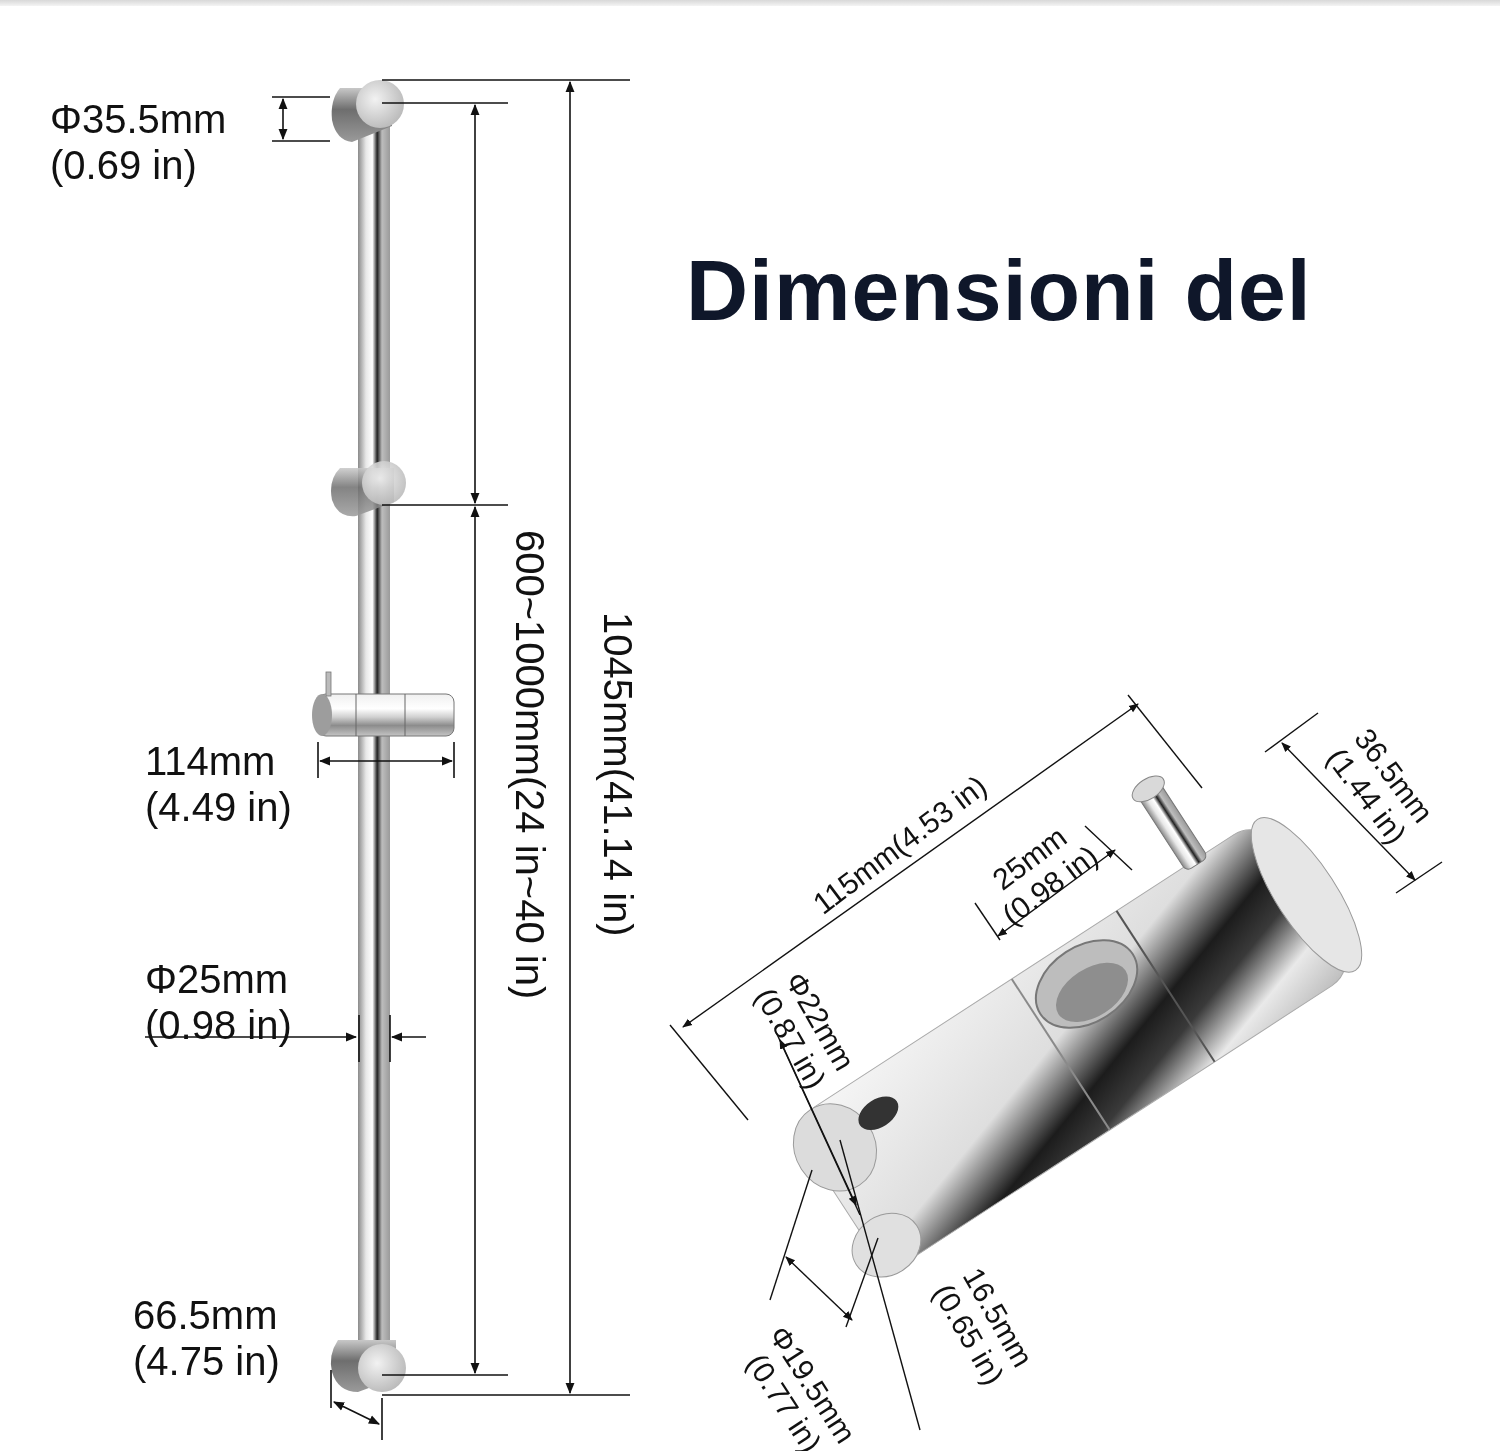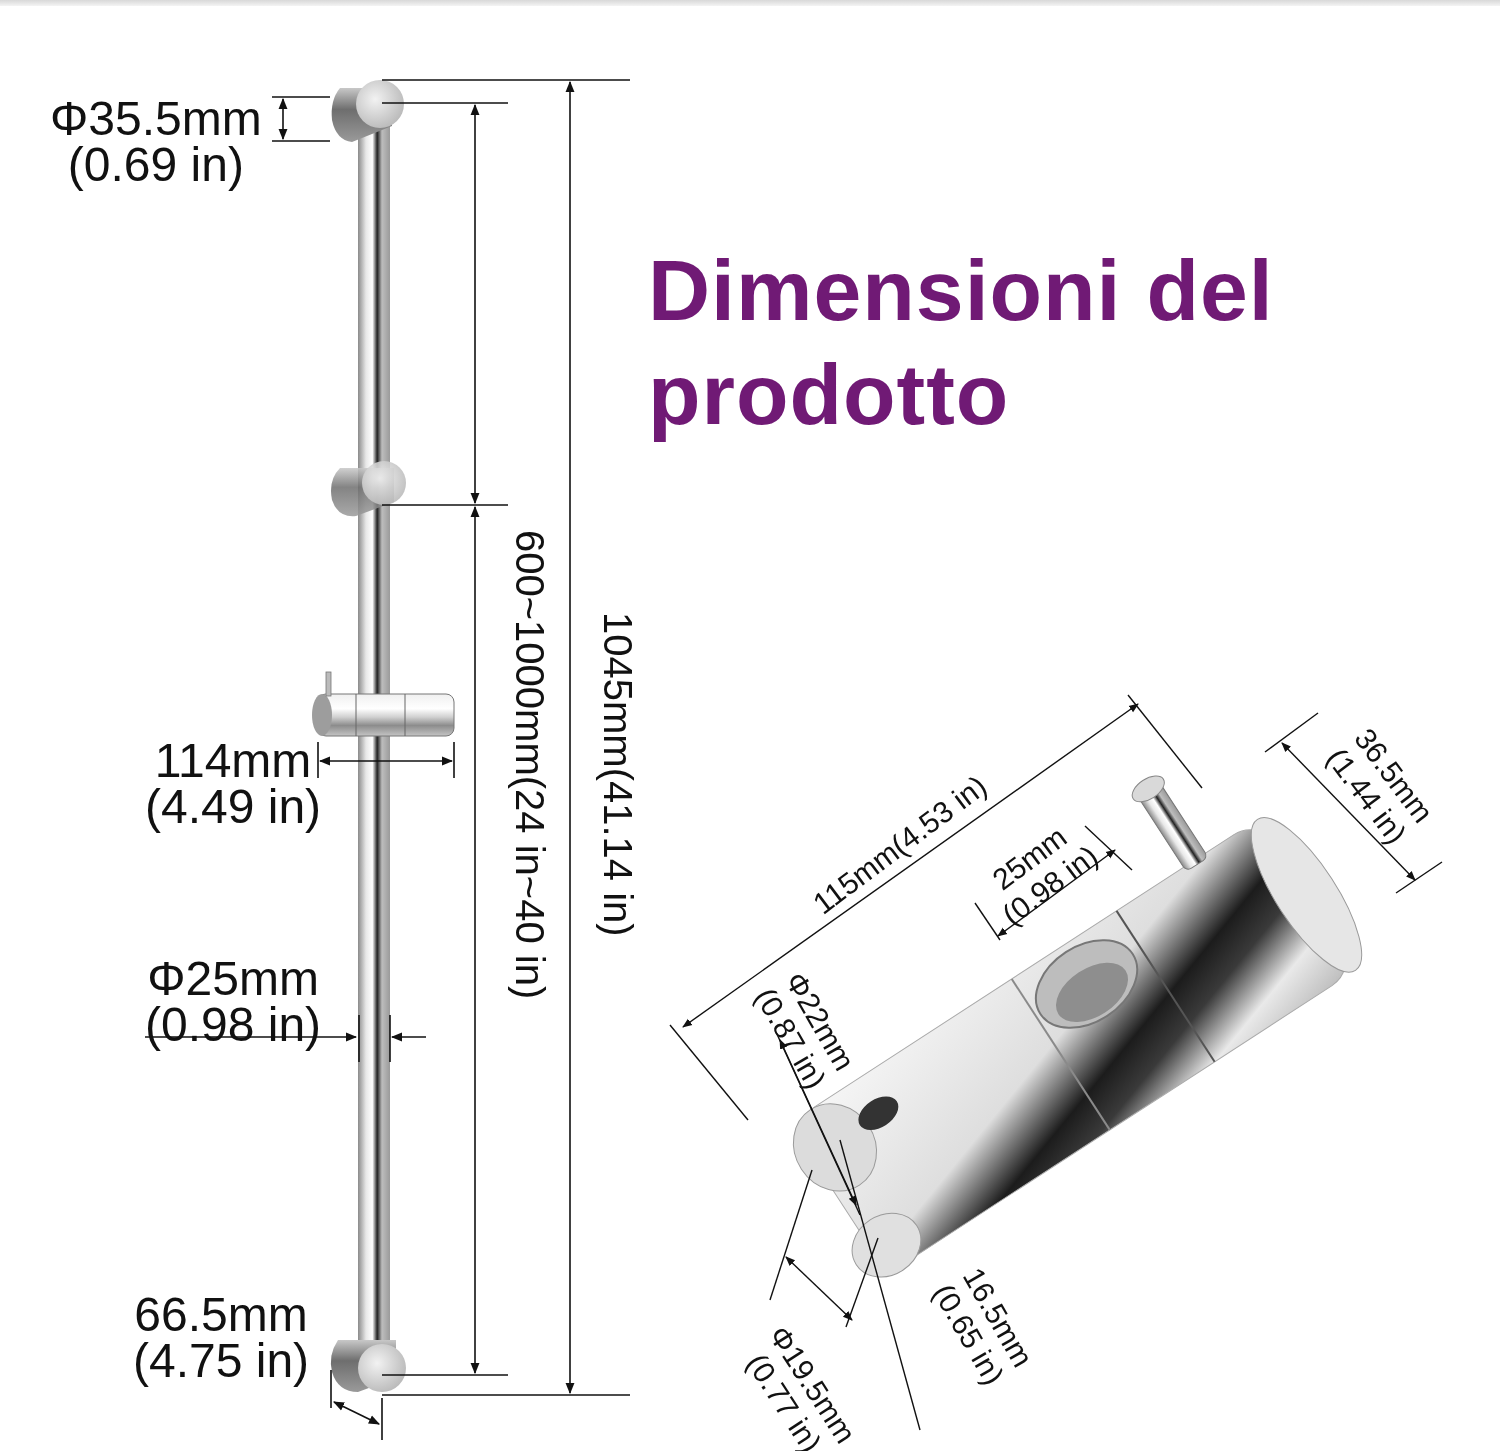--- a/index.html
+++ b/index.html
@@ -1,25 +1,25 @@
 <!DOCTYPE html>
 <html><head>
 <meta charset="utf-8">
 <style>
   html, body { margin: 0; padding: 0; background: #ffffff; }
   body { width: 1500px; height: 1451px; position: relative; overflow: hidden;
          font-family: "Liberation Sans", "DejaVu Sans", sans-serif; color: #111; }
   .topstrip { position: absolute; left: 0; top: 0; width: 1500px; height: 6px;
               background: linear-gradient(#d8d8d8, #f4f4f4); }
   .stage { position: absolute; left: 0; top: 0; width: 1500px; height: 1451px; }
-  .lbl { position: absolute; font-size: 48px; line-height: 46px; text-align: center;
+  .lbl { position: absolute; font-size: 40px; line-height: 46px; text-align: left;
          white-space: nowrap; color: #111; }
   .lbl span { display: block; }
-  .title { position: absolute; left: 648px; top: 238px; font-weight: bold;
-           font-size: 86px; line-height: 104px; color: #701a75; letter-spacing: 1px; }
+  .title { position: absolute; left: 686px; top: 238px; font-weight: bold;
+           font-size: 86px; line-height: 104px; color: #0f172a; letter-spacing: 1px; }
   .title span { display: block; }
   .vtext { position: absolute; font-size: 40px; white-space: nowrap; color: #111;
            transform-origin: 0 0; transform: rotate(90deg); }
   .rot { position: absolute; font-size: 30px; line-height: 34px; white-space: nowrap;
          color: #111; text-align: center; transform-origin: center center; }
   .rot span { display: block; }
 </style>
 </head>
 <body>
 
@@ -163,21 +163,20 @@
     <line x1="840" y1="1140" x2="920" y2="1430"></line>
 
     <line x1="770" y1="1300" x2="812" y2="1170"></line>
     <line x1="846" y1="1327" x2="878" y2="1238"></line>
     <line x1="786" y1="1257" x2="852" y2="1320" marker-start="url(#arr)" marker-end="url(#arr)"></line>
   </g>
 </svg>
 
 <div class="title">
   <span>Dimensioni del</span>
-  <span>prodotto</span>
 </div>
 
 <div class="lbl" style="left:50px; top:96px;">
   <span>Φ35.5mm</span>
   <span>(0.69 in)</span>
 </div>
 
 <div class="lbl" style="left:145px; top:738px;">
   <span>114mm</span>
   <span>(4.49 in)</span>

